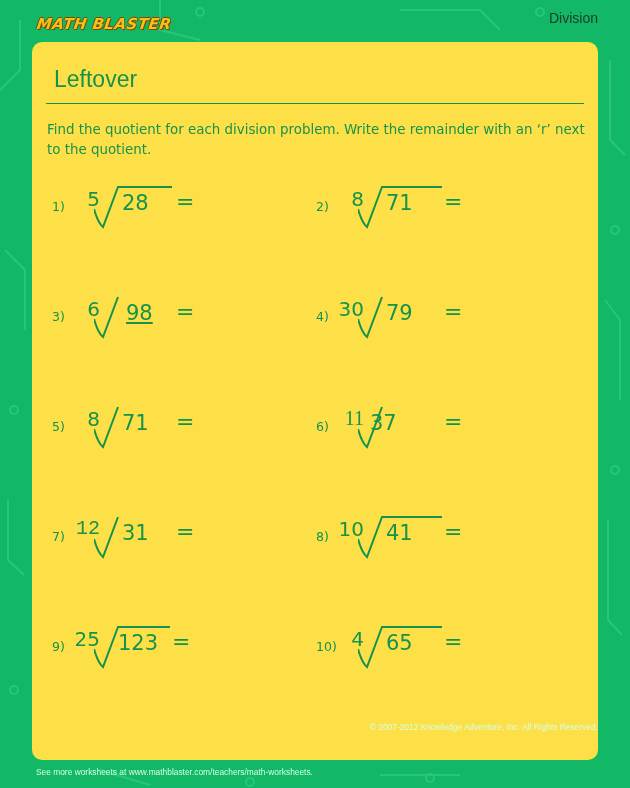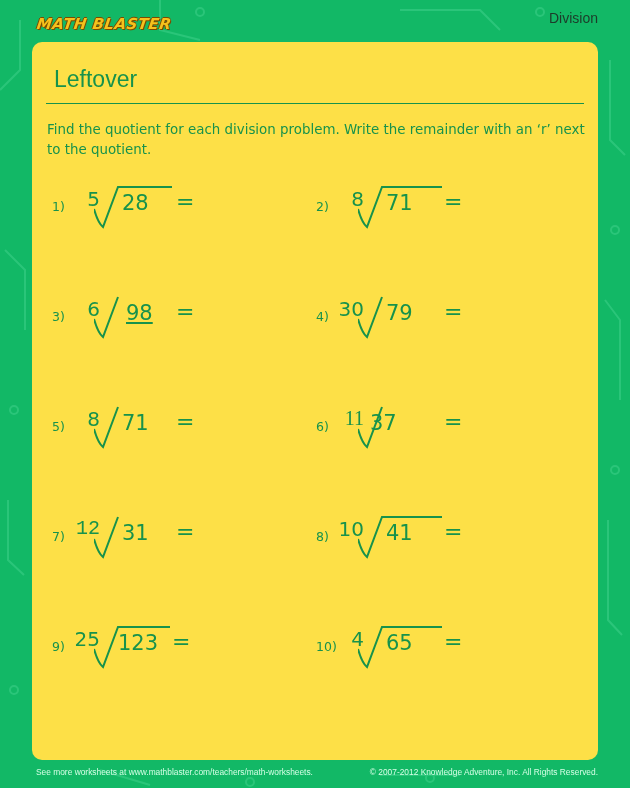--- a/index.html
+++ b/index.html
@@ -11,21 +11,21 @@
   .title{position:absolute;left:22px;top:24px;font-size:23px;color:#17924c;}
   .rule{position:absolute;left:14px;right:14px;top:61px;height:1px;background:#17924c;}
   .instructions{position:absolute;left:15px;top:78px;width:540px;font-family:"DejaVu Sans",sans-serif;font-size:13.4px;line-height:20px;color:#17924c;}
   .problem{position:absolute;height:50px;color:#17924c;}
   .num{position:absolute;left:0;top:12px;font-family:"DejaVu Sans",sans-serif;font-size:12.5px;color:#17924c;}
   .divisor{position:absolute;top:0;font-family:"DejaVu Sans",sans-serif;font-size:20px;text-align:right;width:28px;}
   .bracket{position:absolute;top:-2px;width:90px;height:44px;}
   .dividend{position:absolute;top:4px;font-family:"DejaVu Sans",sans-serif;font-size:21px;}
   .equals{position:absolute;top:2px;font-family:"DejaVu Sans",sans-serif;font-size:22px;}
   .footer-left{position:absolute;left:36px;top:767px;font-size:8.4px;color:#d6ffe6;}
-  .footer-right{position:absolute;right:32px;top:767px;font-size:8.4px;color:#d6ffe6;}
+  .footer-right{position:absolute;right:32px;top:722px;font-size:8.4px;color:#d6ffe6;}
 </style>
 </head>
 <body>
 
 <svg class="bg-circuit" width="630" height="788" viewBox="0 0 630 788">
   <g stroke="#3fd08a" stroke-width="2" fill="none" opacity="0.55">
     <path d="M0 90 L20 70 L20 20"></path>
       <path d="M610 60 L610 140 L625 155"></path>
     <path d="M160 0 L160 30 L200 40"></path>
       <path d="M400 10 L480 10 L500 30"></path>

